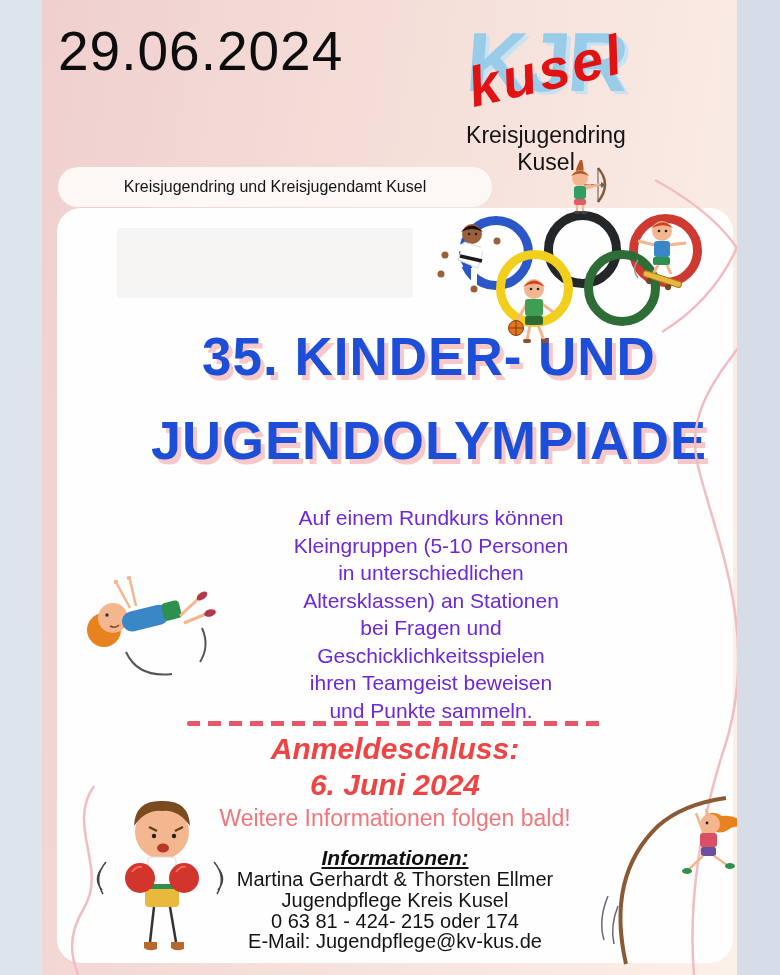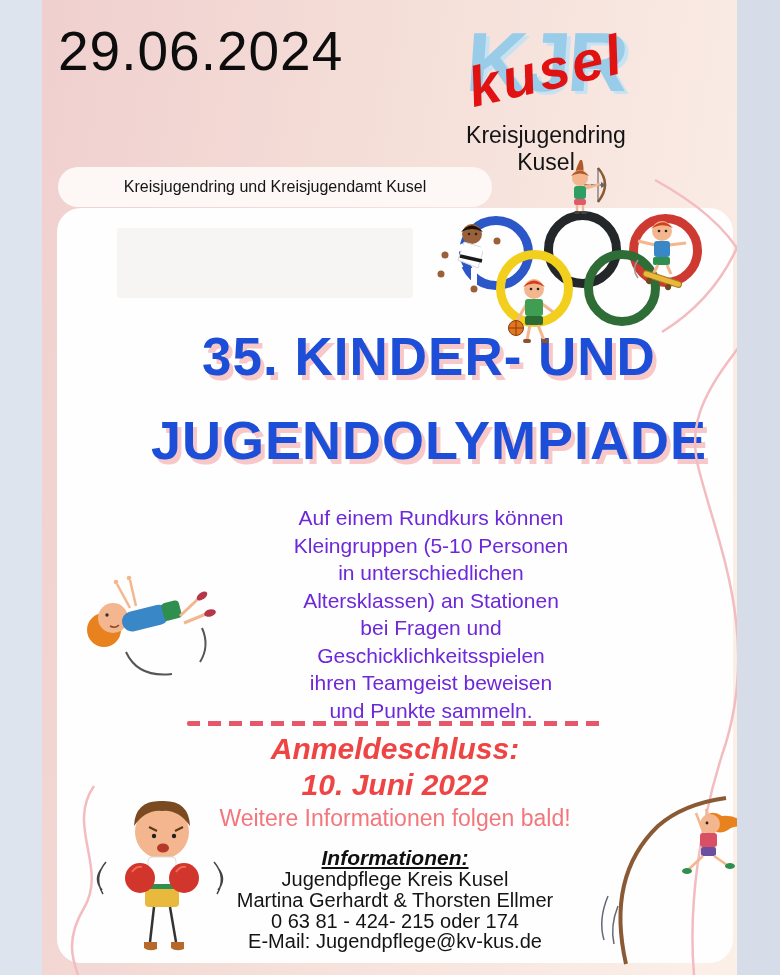--- a/index.html
+++ b/index.html
@@ -101,26 +101,26 @@
     <div class="body-text">Auf einem Rundkurs können
 Kleingruppen (5-10 Personen
 in unterschiedlichen
 Altersklassen) an Stationen
 bei Fragen und
 Geschicklichkeitsspielen
 ihren Teamgeist beweisen
 und Punkte sammeln.</div>
     <div class="dash-divider"></div>
     <div class="deadline-label">Anmeldeschluss:</div>
-    <div class="deadline-date">10. Juni 2022</div>
+    <div class="deadline-date">6. Juni 2024</div>
     <div class="more-info">Weitere Informationen folgen bald!</div>
     <div class="info-heading">Informationen:</div>
     <div class="info-lines">
+      <div>Martina Gerhardt &amp; Thorsten Ellmer</div>
       <div>Jugendpflege Kreis Kusel</div>
-      <div>Martina Gerhardt &amp; Thorsten Ellmer</div>
       <div>0 63 81 - 424- 215 oder 174</div>
       <div>E-Mail: Jugendpflege@kv-kus.de</div>
     </div>
   </div>
 
   <div class="ring ring-blue"></div>
   <div class="ring ring-black"></div>
   <div class="ring ring-red"></div>
   <div class="ring ring-yellow"></div>
   <div class="ring ring-green"></div>

